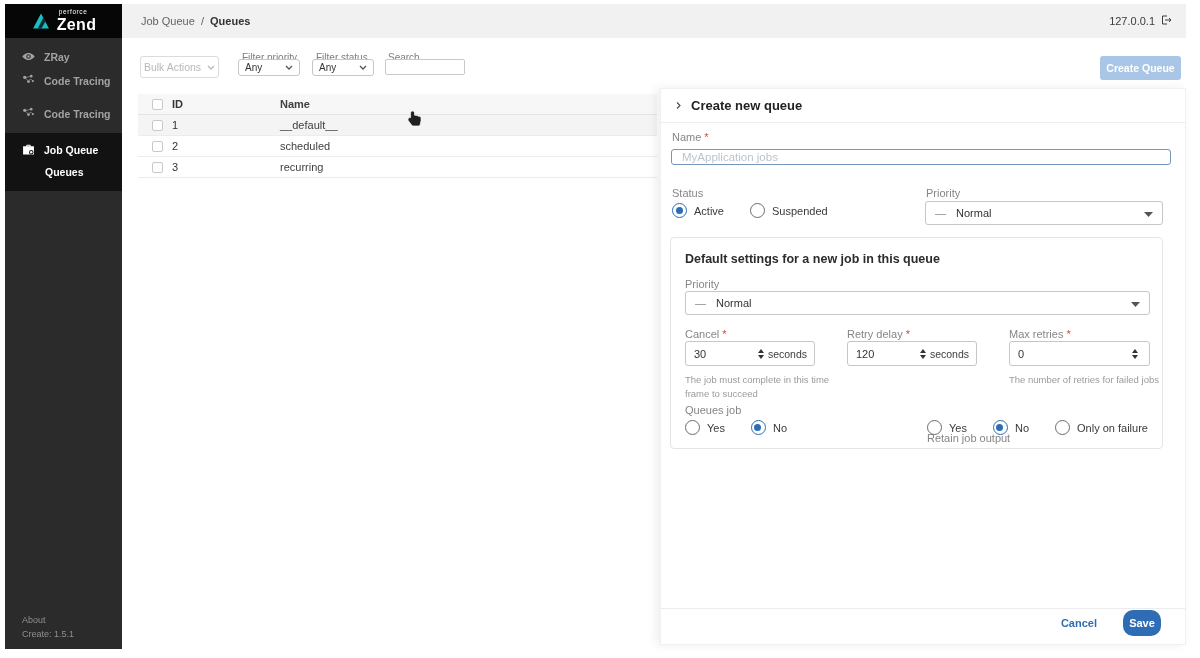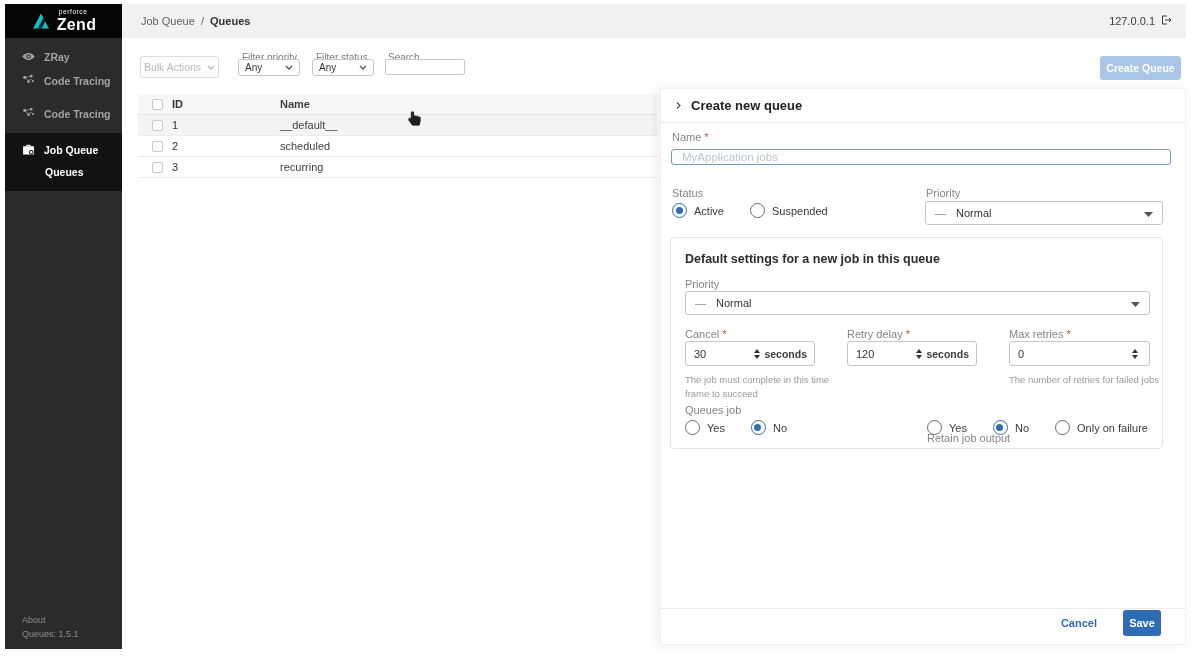--- a/index.html
+++ b/index.html
@@ -66,26 +66,26 @@
   .dd { position:absolute; height:24px; border:1px solid #c6c6c6; border-radius:3px; background:#fff; display:flex; align-items:center; font-size:11px; color:#333; padding:0 9px; cursor:pointer; }
   .dd .dash { color:#8a8a8a; margin-right:10px; }
   .dd .caret { margin-left:auto; }
 
   .card { position:absolute; left:9px; top:148px; width:493px; height:212px; border:1px solid #e4e4e4; border-radius:4px; background:#fff; }
   .card-title { position:absolute; left:14px; top:14px; font-size:12.5px; font-weight:bold; color:#2c2c2c; }
 
   .num-field { position:absolute; height:25px; border:1px solid #c6c6c6; border-radius:3px; background:#fff; display:flex; align-items:center; padding:0 7px 0 0; }
   .num-field input { border:none; outline:none; width:100%; min-width:0; font-size:11px; color:#333; padding-left:8px; font-family:"Liberation Sans", sans-serif; }
   .spinner { display:flex; flex-direction:column; gap:2px; flex:0 0 auto; margin:0 4px; cursor:pointer; }
-  .unit { font-size:10.5px; color:#3d3d3d; flex:0 0 auto;font-weight:bold; }
+  .unit { font-size:10.5px; color:#3d3d3d; flex:0 0 auto; }
   .help { position:absolute; font-size:9.5px; color:#9b9b9b; line-height:1.45; }
 
   .panel-footer-line { position:absolute; left:0; right:0; top:519px; border-top:1px solid #ececec; }
   .cancel-link { position:absolute; right:88px; top:528px; font-size:11px; font-weight:bold; color:#2e6db4; cursor:pointer; }
-  .save-btn { position:absolute; right:24px; top:521px; width:38px; height:26px; background:#2e6db4; color:#fff; border:none; border-radius:3px; font-size:11px; font-weight:bold; cursor:pointer; }
+  .save-btn { position:absolute; right:24px; top:521px; width:38px; height:26px; background:#2e6db4; color:#fff; border:none; border-radius:10px; font-size:11px; font-weight:bold; cursor:pointer; }
 </style>
 </head>
 <body>
 
 <div class="frame">
 
   <div class="sidebar">
     <div class="logo">
       <span>
         <svg width="20" height="20" viewBox="0 0 24 24">
@@ -142,21 +142,21 @@
           </span>
           <span>Job Queue</span>
         </div>
         <div class="sub-item">
           <span>Queues</span>
         </div>
       </div>
     </div>
     <div class="sidebar-footer">
       <div>About</div>
-      <div>Queues: 1.5.1</div>
+      <div>Create: 1.5.1</div>
     </div>
   </div>
 
   <div class="main">
     <div class="topbar">
       <div class="breadcrumb">
         <span>Job Queue</span>
         <span class="sep">/</span>
         <span class="current">Queues</span>
       </div>

